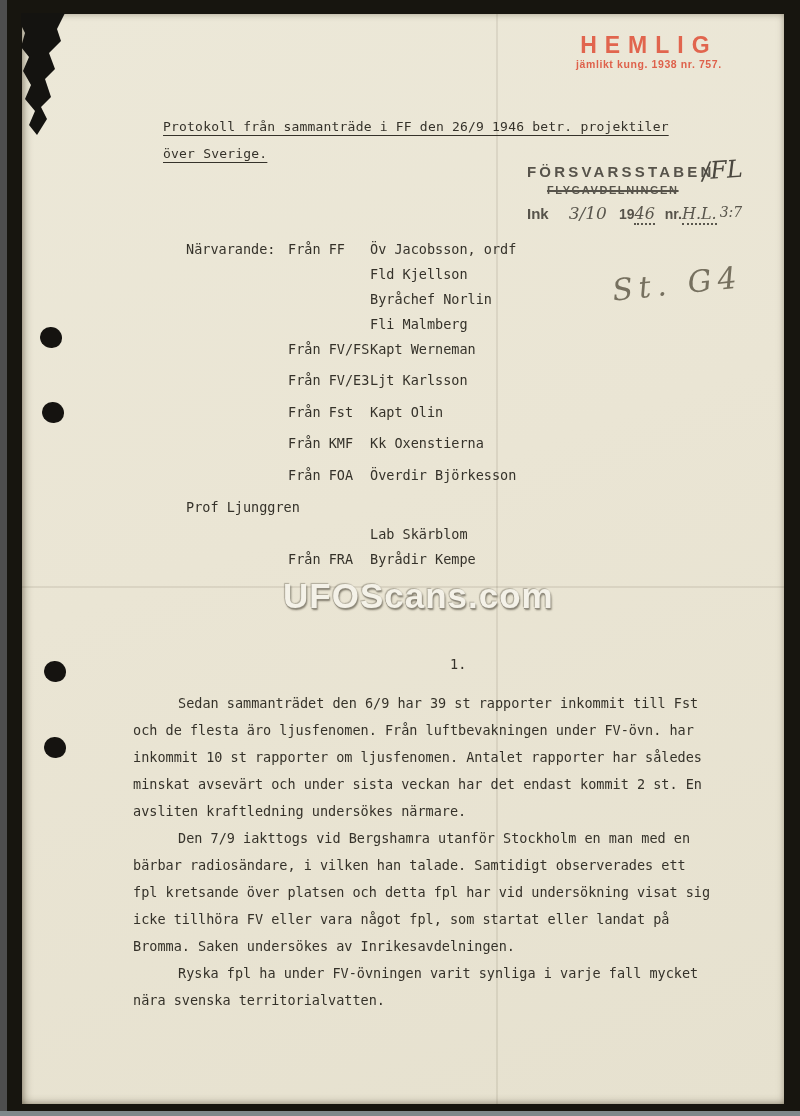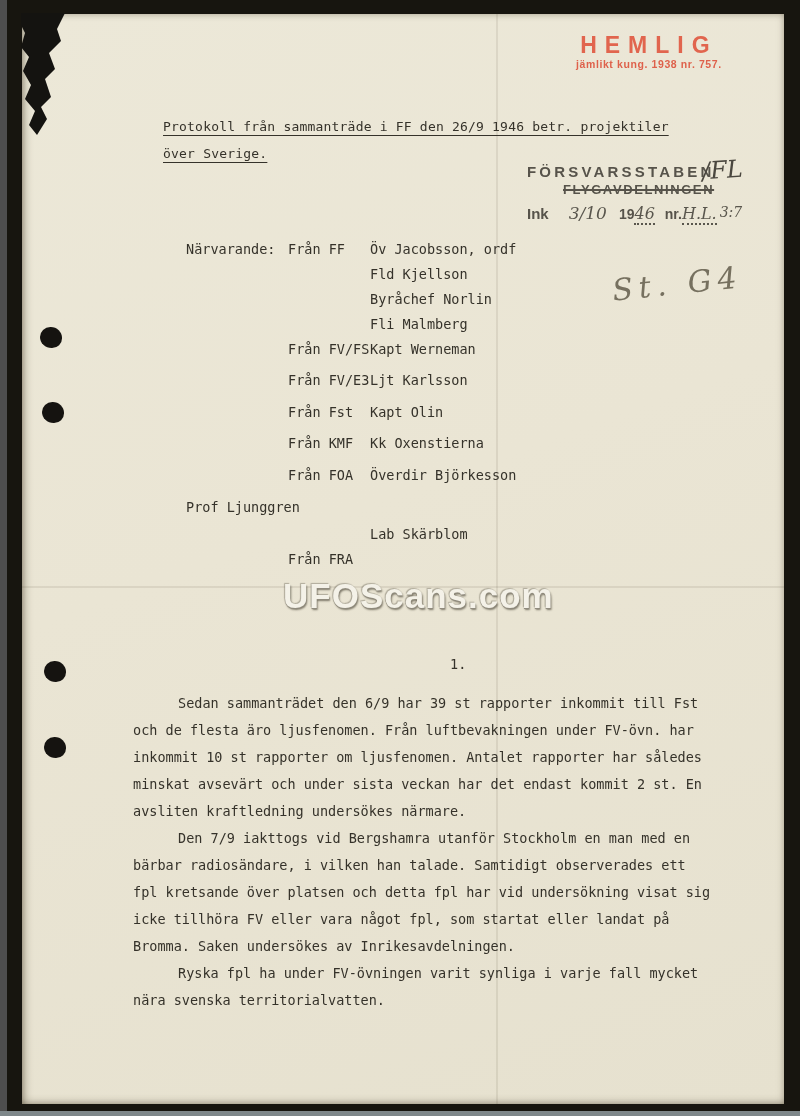--- a/index.html
+++ b/index.html
@@ -24,21 +24,21 @@
                 font-family:"Liberation Sans",sans-serif;text-align:center;}
   .secret-title{font-size:23px;font-weight:bold;letter-spacing:8px;line-height:24px;}
   .secret-sub{font-size:10.5px;font-weight:bold;letter-spacing:.6px;color:#dd4f38;margin-top:1px;}
 
   .doc-title{position:absolute;left:163px;top:113px;font-size:13px;line-height:27px;letter-spacing:.2px;}
   .doc-title .tl{text-decoration:underline;text-decoration-thickness:1.4px;text-underline-offset:4px;}
 
   .registry{position:absolute;left:527px;top:163px;font-family:"Liberation Sans",sans-serif;
             color:#47443c;opacity:.9;}
   .reg-name{font-size:15px;font-weight:bold;letter-spacing:3.2px;white-space:nowrap;}
-  .reg-dept{margin-left:36px;margin-top:1px;font-size:13px;font-weight:bold;letter-spacing:1.6px;
+  .reg-dept{margin-left:20px;margin-top:1px;font-size:11px;font-weight:bold;letter-spacing:1.6px;
             text-decoration:line-through;text-decoration-thickness:1.6px;display:inline-block;}
   .reg-ink{margin-top:5px;display:flex;align-items:baseline;color:#47443c;}
   .reg-ink .st{font-weight:bold;font-family:"Liberation Sans",sans-serif;}
   .hand{font-family:"DejaVu Serif",serif;font-style:italic;color:#4a473f;}
   .hand-fl{position:absolute;left:702px;top:156px;font-family:"DejaVu Serif",serif;font-style:italic;
            font-size:24px;color:#4a473f;transform:rotate(-4deg);}
   .dotted{border-bottom:2px dotted #4a473f;}
 
   .pencil-note{position:absolute;left:612px;top:266px;font-family:"DejaVu Serif",serif;
                font-style:italic;font-size:30px;color:#76705f;transform:rotate(-6deg);letter-spacing:6px;}
@@ -164,20 +164,21 @@
       <span class="att-c3">Prof Ljunggren</span>
     </div>
     <div class="att-row">
       <span class="att-c1"></span>
         <span class="att-c2"></span>
       <span class="att-c3">Lab Skärblom</span>
     </div>
     <div class="att-row">
       <span class="att-c1"></span>
         <span class="att-c2">Från FRA</span>
+      <span class="att-c3">Byrådir Kempe</span>
     </div>
   </div>
 
   <div class="watermark">UFOScans.com</div>
 
   <div class="section-number type">1.</div>
 
   <div class="body-text type">
     <p>Sedan sammanträdet den 6/9 har 39 st rapporter inkommit till Fst och de flesta äro ljusfenomen. Från luftbevakningen under FV-övn. har inkommit 10 st rapporter om ljusfenomen. Antalet rapporter har således minskat avsevärt och under sista veckan har det endast kommit 2 st. En avsliten kraftledning undersökes närmare.</p>
     <p>Den 7/9 iakttogs vid Bergshamra utanför Stockholm en man med en bärbar radiosändare, i vilken han talade. Samtidigt observerades ett fpl kretsande över platsen och detta fpl har vid undersökning visat sig icke tillhöra FV eller vara något fpl, som startat eller landat på Bromma. Saken undersökes av Inrikesavdelningen.</p>

